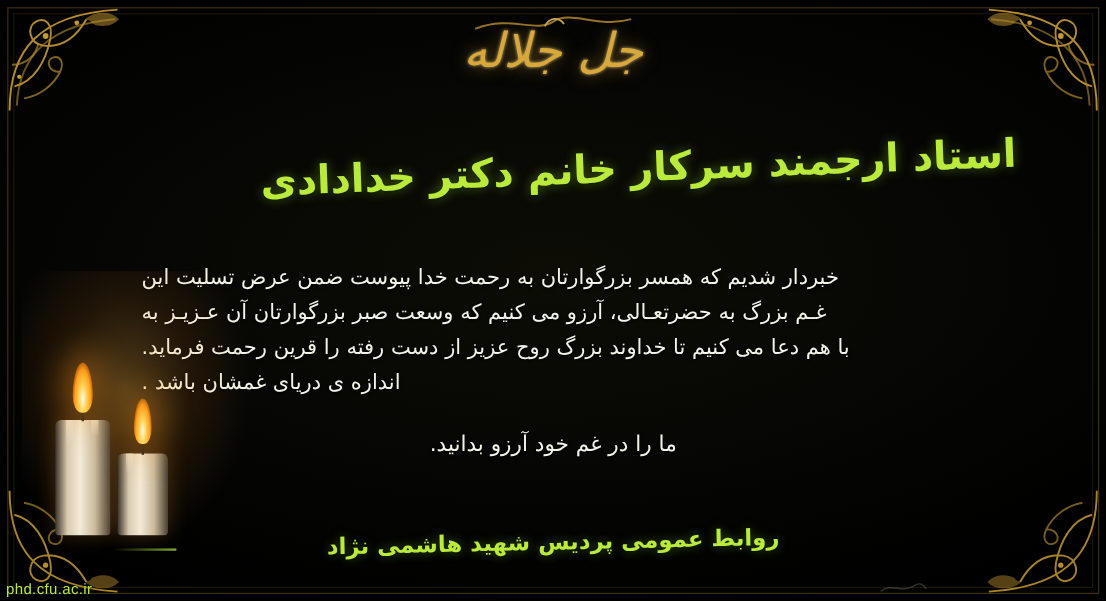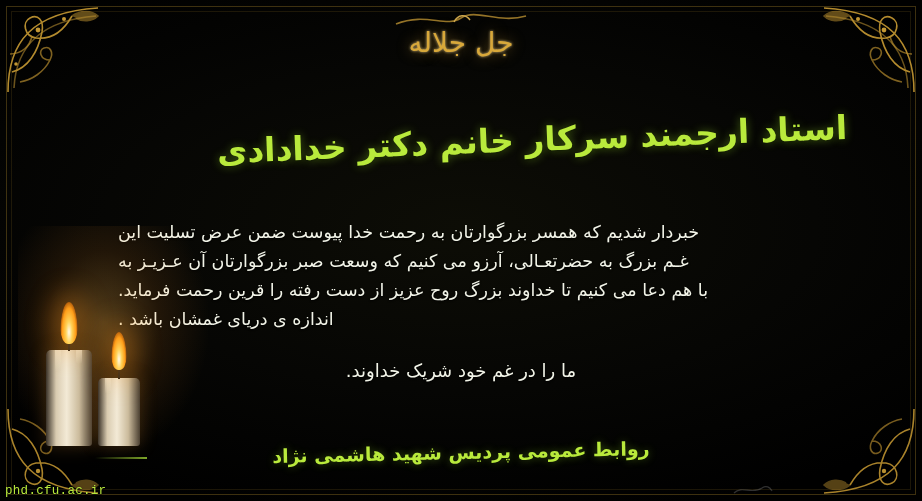--- a/index.html
+++ b/index.html
@@ -53,27 +53,28 @@
     top: 8px;
     left: 50%;
     transform: translateX(-50%);
     width: 220px;
     height: 76px;
     text-align: center;
   }
   .bismillah .calli {
     display: block;
     font-family: "DejaVu Sans", sans-serif;
-    font-size: 28px;
+    font-size: 40px;
     line-height: 70px;
     color: #d8a83a;
     text-shadow: 0 0 14px rgba(216,168,58,0.55), 0 0 3px rgba(255,225,150,0.8);
     letter-spacing: -2px;
     white-space: nowrap;
     direction: rtl;
+    font-style: italic;
   }
   .bismillah .flourish {
     position: absolute;
     left: 50%;
     top: 2px;
     transform: translateX(-50%);
     width: 150px;
     height: 20px;
     opacity: 0.85;
   }
@@ -200,21 +201,21 @@
     border-radius: 0 0 4px 4px;
     background: linear-gradient(180deg, #f0e6cf 0%, rgba(200,185,155,0.1) 100%);
     opacity: 0.7;
   }
 
   
   .watermark {
     position: absolute;
     left: 5px;
     bottom: 3px;
-    font-family: Liberation Mono, monospace;
+    font-family: Liberation Sans, sans-serif;
     font-size: 12.5px;
     color: #b9ea3c;
     direction: ltr;
     letter-spacing: 0.3px;
     text-shadow: 0 1px 2px #000;
   }
   .bottom-mark {
     position: absolute;
     right: 148px;
     bottom: 4px;
@@ -291,21 +292,21 @@
   </div>
 
   <div class="headline">استاد ارجمند سرکار خانم دکتر خدادادی</div>
 
   <div class="body-text">
     <p class="line-r">خبردار شدیم که همسر بزرگوارتان به رحمت خدا پیوست ضمن عرض تسلیت این</p>
     <p class="line-r">غـم بزرگ به حضرتعـالی، آرزو می کنیم که وسعت صبر بزرگوارتان آن عـزیـز به</p>
     <p class="line-r">با هم دعا می کنیم تا خداوند بزرگ روح عزیز از دست رفته را قرین رحمت فرماید.</p>
     <p class="line-r">اندازه ی دریای غمشان باشد .</p>
     <div class="spacer"></div>
-    <p class="closing">ما را در غم خود شریک خداوند.</p>
+    <p class="closing">ما را در غم خود آرزو بدانید.</p>
   </div>
 
   <div class="candles">
     <div class="glow"></div>
 
     <div class="candle candle-tall">
       <span class="wax-drip" style="left:9px;"></span>
       <span class="wax-drip" style="left:30px;height:14px;"></span>
       <span class="wick"></span>
       <span class="flame flame-tall"></span>

